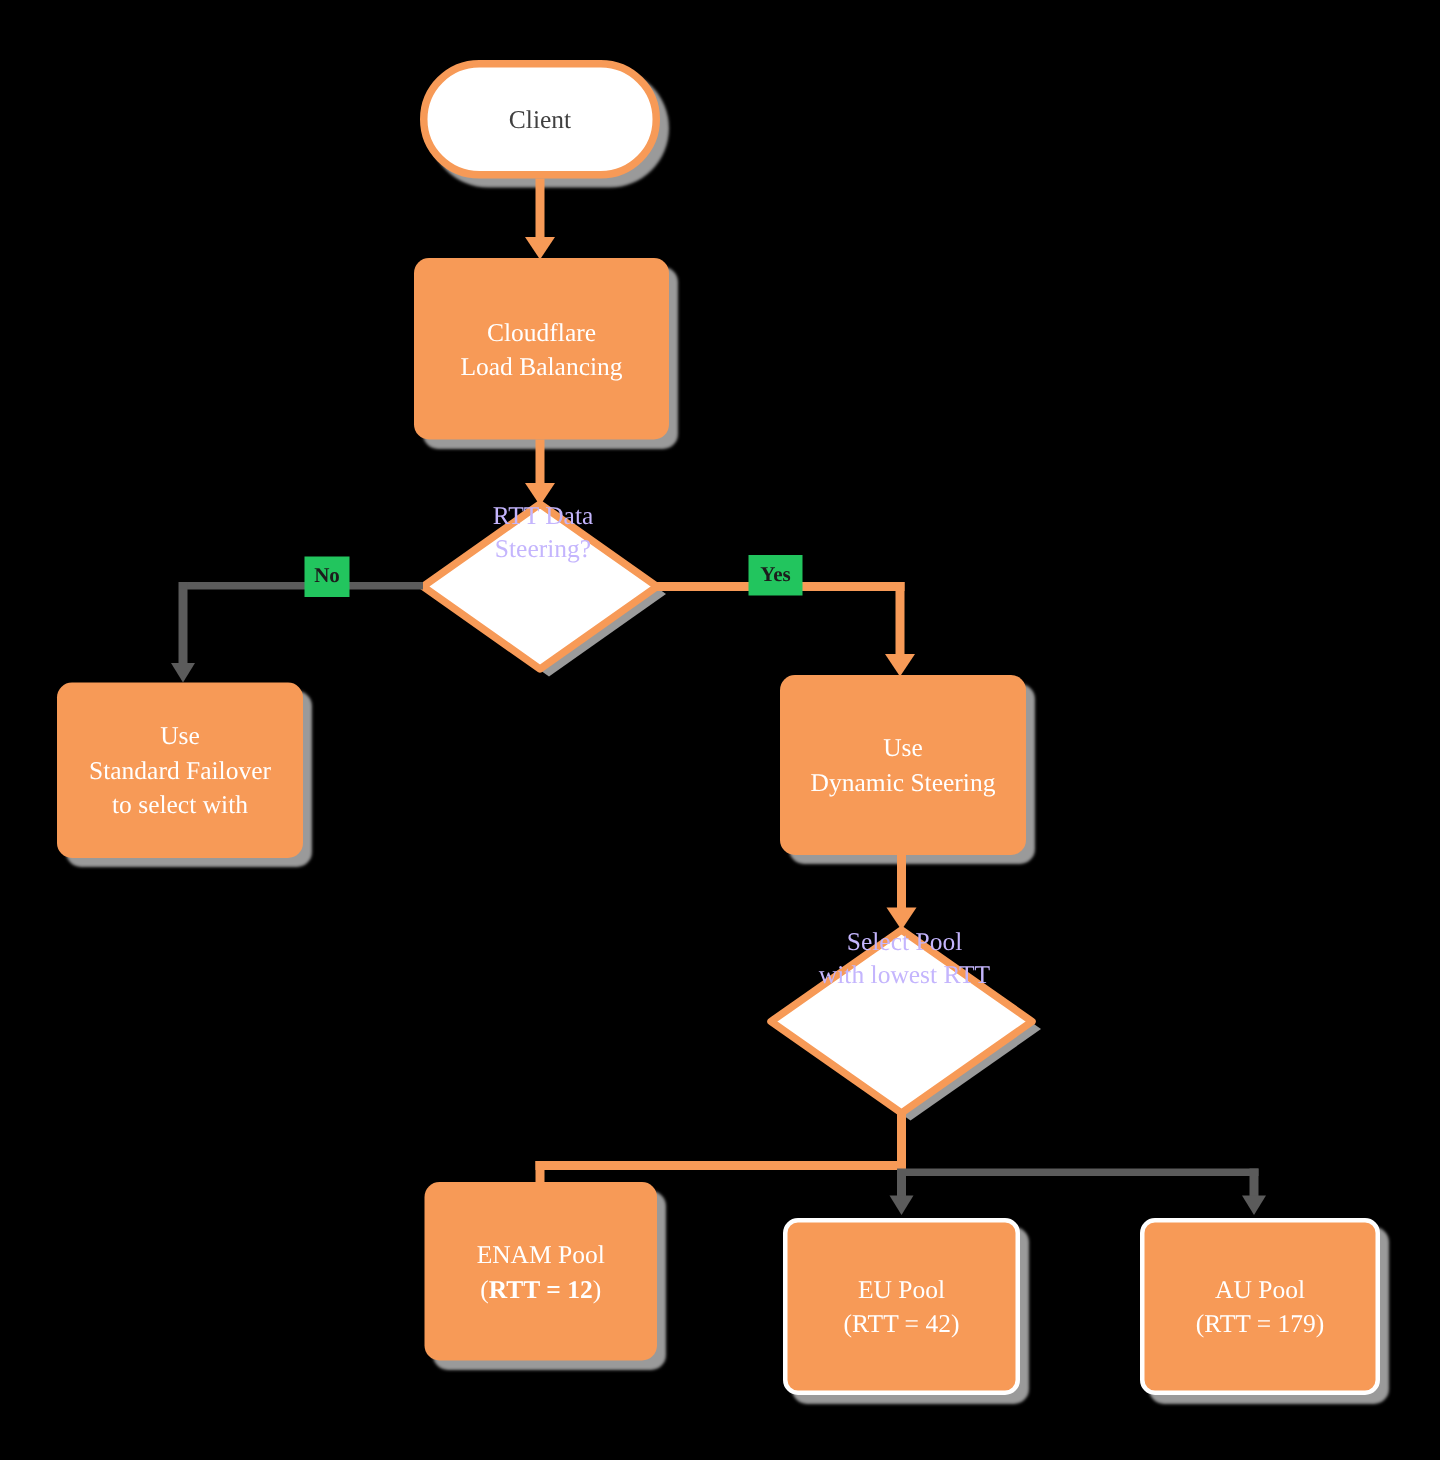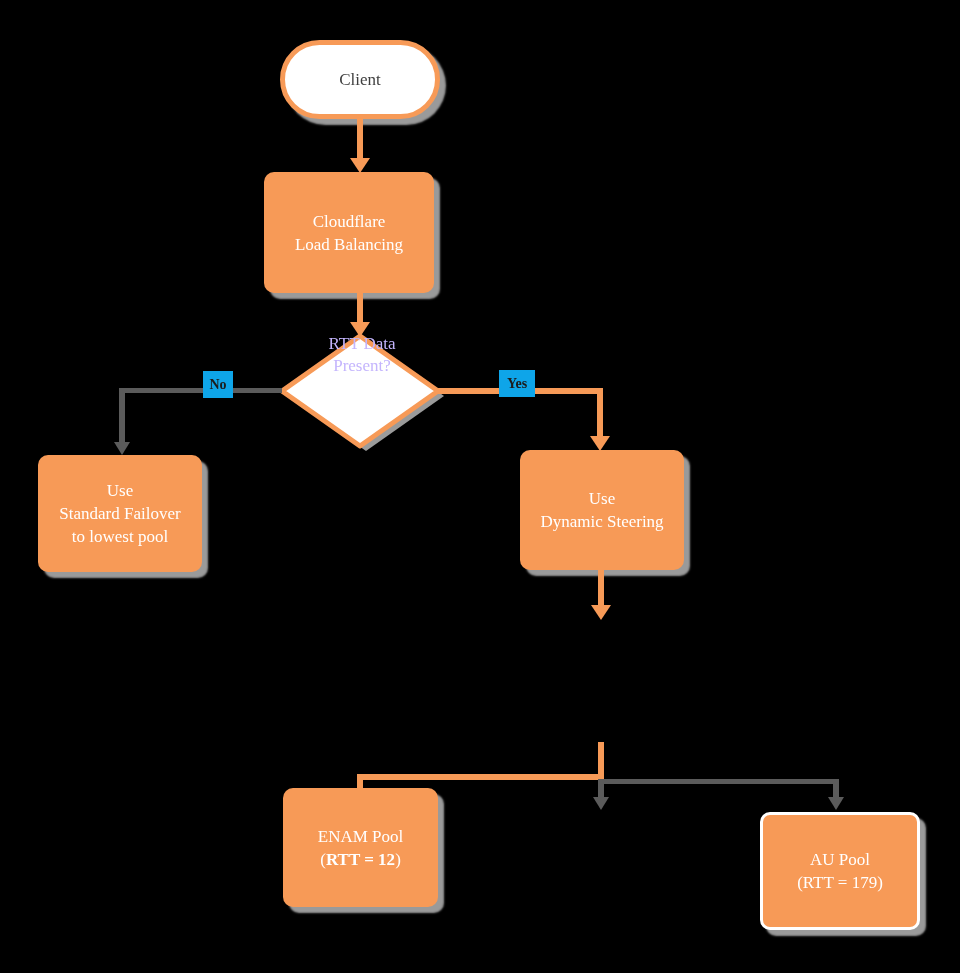--- a/index.html
+++ b/index.html
@@ -40,80 +40,90 @@
   .arr-orange {
     border-left:10px solid transparent; border-right:10px solid transparent;
     border-top:15px solid #F79A57;
   }
   .arr-gray {
     border-left:8px solid transparent; border-right:8px solid transparent;
     border-top:13px solid #5B5B5B;
   }
   
   .edge-label {
-    position:absolute; background:#0ea5e9; color:#1C1C1C;
+    position:absolute; background:#22c55e; color:#1C1C1C;
     display:flex; align-items:center; justify-content:center;
     font-size:14px; font-weight:bold;
   }
 </style>
 </head>
 <body>
 
 <div id="canvas">
 
   <div class="node stadium" style="left:280px; top:40px; width:160px; height:79px;">
     <div>Client</div>
   </div>
 
   <div class="vline orange" style="left:357px; top:119px; width:6px; height:40px;"></div>
   <div class="arrow arr-orange" style="left:350px; top:158px;"></div>
 
-  <div class="node box" style="left:264px; top:172px; width:170px; height:121px;">
+  <div class="node box" style="left:276px; top:172px; width:170px; height:121px;">
     <div>Cloudflare</div>
     <div>Load Balancing</div>
   </div>
 
   <div class="vline orange" style="left:357px; top:293px; width:6px; height:30px;"></div>
   <div class="arrow arr-orange" style="left:350px; top:322px;"></div>
 
   <div class="diamond-wrap" style="left:276px; top:333px; width:172px; height:122px;">
     <svg width="172" height="122" viewBox="0 0 172 122">
       <polygon class="diamond-shadow" points="90,8 168,63 90,118 12,63"></polygon>
       <polygon class="diamond-shape" points="84,3 162,58 84,113 6,58"></polygon>
     </svg>
     <div class="diamond-label">
       <div>RTT Data</div>
-      <div>Present?</div>
+      <div>Steering?</div>
     </div>
   </div>
 
   <div class="hline grayln" style="left:120px; top:388px; width:162px; height:5px;"></div>
   <div class="vline grayln" style="left:119px; top:388px; width:6px; height:55px;"></div>
   <div class="arrow arr-gray" style="left:114px; top:442px;"></div>
   <div class="edge-label" style="left:203px; top:371px; width:30px; height:27px;">No</div>
 
   <div class="node box" style="left:38px; top:455px; width:164px; height:117px;">
     <div>Use</div>
     <div>Standard Failover</div>
-    <div>to lowest pool</div>
+    <div>to select with</div>
   </div>
 
   <div class="hline orange" style="left:438px; top:388px; width:165px; height:6px;"></div>
   <div class="vline orange" style="left:597px; top:388px; width:6px; height:49px;"></div>
   <div class="arrow arr-orange" style="left:590px; top:436px;"></div>
   <div class="edge-label" style="left:499px; top:370px; width:36px; height:27px;">Yes</div>
 
   <div class="node box" style="left:520px; top:450px; width:164px; height:120px;">
     <div>Use</div>
     <div>Dynamic Steering</div>
   </div>
 
   <div class="vline orange" style="left:598px; top:570px; width:6px; height:36px;"></div>
   <div class="arrow arr-orange" style="left:591px; top:605px;"></div>
 
+  <div class="diamond-wrap" style="left:508px; top:617px; width:190px; height:134px;">
+    <svg width="190" height="134" viewBox="0 0 190 134">
+      <polygon class="diamond-shadow" points="99,8 186,69 99,130 12,69"></polygon>
+      <polygon class="diamond-shape" points="93,3 180,64 93,125 6,64"></polygon>
+    </svg>
+    <div class="diamond-label">
+      <div>Select Pool</div>
+      <div>with lowest RTT</div>
+    </div>
+  </div>
 
   <div class="vline orange" style="left:598px; top:742px; width:6px; height:36px;"></div>
 
   <div class="hline orange" style="left:357px; top:774px; width:247px; height:6px;"></div>
   <div class="vline orange" style="left:357px; top:774px; width:6px; height:21px;"></div>
   <div class="arrow arr-orange" style="left:350px; top:794px; border-top-width:17px;"></div>
 
   <div class="vline grayln" style="left:598px; top:779px; width:6px; height:19px;"></div>
   <div class="arrow arr-gray" style="left:593px; top:797px;"></div>
 
@@ -121,19 +131,23 @@
   <div class="vline grayln" style="left:833px; top:779px; width:6px; height:19px;"></div>
   <div class="arrow arr-gray" style="left:828px; top:797px;"></div>
 
   <div class="node box" style="left:283px; top:788px; width:155px; height:119px;">
     <div>ENAM Pool</div>
     <div>
       <span>(</span><span class="bold">RTT = 12</span><span>)</span>
     </div>
   </div>
 
+  <div class="node box white-border" style="left:522px; top:812px; width:158px; height:118px;">
+    <div>EU Pool</div>
+    <div>(RTT = 42)</div>
+  </div>
 
   <div class="node box white-border" style="left:760px; top:812px; width:160px; height:118px;justify-content:center;">
     <div>AU Pool</div>
     <div>(RTT = 179)</div>
   </div>
 
 </div>
 
 </body></html>

